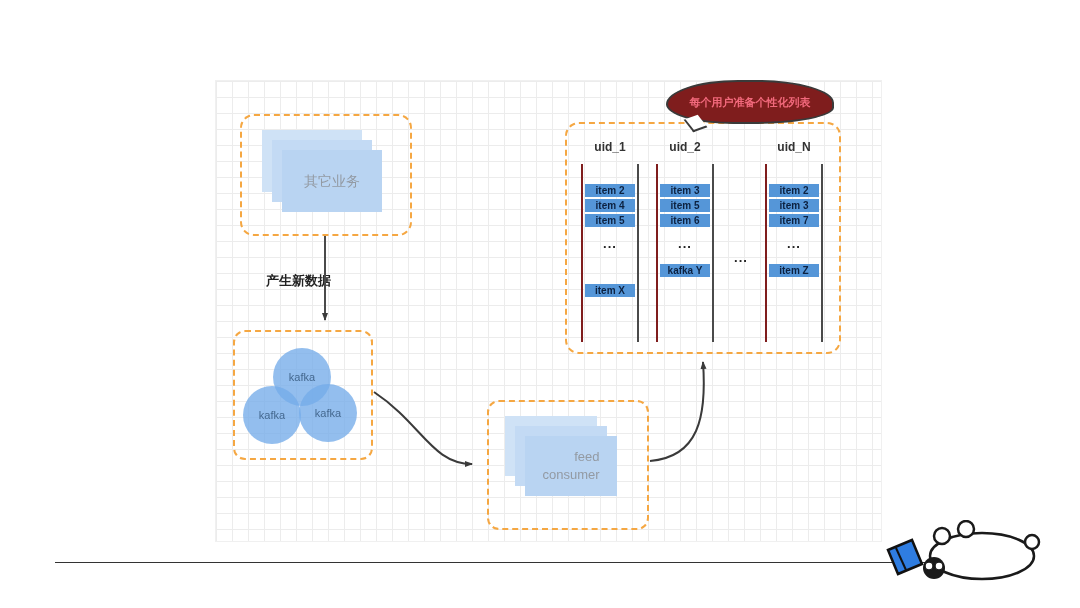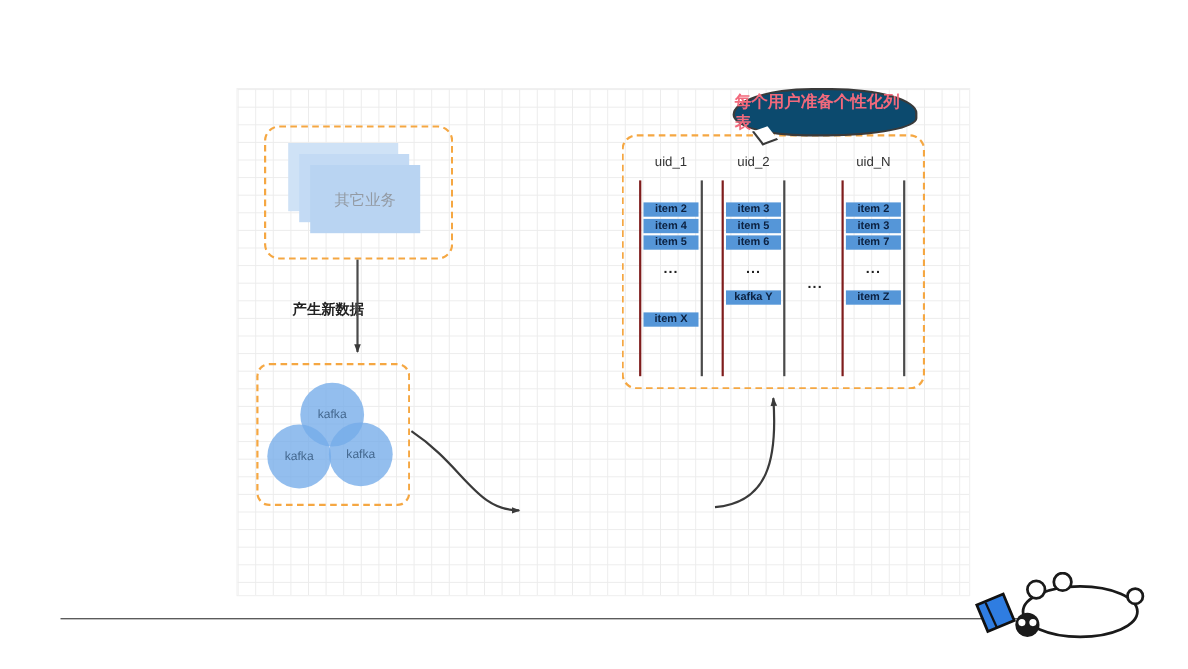--- a/index.html
+++ b/index.html
@@ -36,40 +36,40 @@
   .kcircle{
     position:absolute;width:58px;height:58px;border-radius:50%;
     background:rgba(116,172,233,0.78);
     display:flex;align-items:center;justify-content:center;
     font-size:11px;color:#44688f;
   }
   .edge-label{
     position:absolute;left:266px;top:272px;font-size:13px;font-weight:bold;color:#222;
   }
   .q-wrap{position:absolute;top:16px;width:58px;}
-  .q-head{height:24px;text-align:center;font-size:12px;color:#333;font-weight:400;}
+  .q-head{height:24px;text-align:center;font-size:12px;color:#333;font-weight:700;}
   .q-lines{position:relative;height:178px;border-left:2px solid #7f1d1d;border-right:2px solid #4a4a4a;}
   .q-item{
     position:absolute;left:2px;right:2px;height:13px;background:#5596d8;
     color:#0c2140;font-size:10px;line-height:13px;text-align:center;font-weight:700;
   }
   .q-ellipsis{
     position:absolute;left:0;right:0;text-align:center;font-weight:bold;color:#222;
     font-size:13px;letter-spacing:1px;
   }
   .between-ellipsis{
     position:absolute;left:152px;top:126px;width:44px;text-align:center;
     font-weight:bold;color:#222;font-size:13px;letter-spacing:1px;
   }
   .callout{
-    position:absolute;left:666px;top:80px;width:164px;height:40px;background:#0c4a6e;
+    position:absolute;left:666px;top:80px;width:164px;height:40px;background:#7f1d1d;
     border:2px solid #3a3a3a;
     border-radius:48% 52% 55% 45% / 62% 58% 42% 50%;
     display:flex;align-items:center;justify-content:center;
-    color:#f2697c;font-size:15px;font-weight:600;z-index:5;
+    color:#f2697c;font-size:11px;font-weight:600;z-index:5;
   }
   .callout-tail{
     position:absolute;left:20px;bottom:-9px;width:13px;height:13px;background:#fff;
     border-left:2px solid #3a3a3a;border-bottom:2px solid #3a3a3a;
     transform:rotate(-20deg) skewX(18deg);
   }
   .arrows{position:absolute;left:0;top:0;width:1080px;height:608px;pointer-events:none;z-index:4;}
   .bottom-rule{position:absolute;left:55px;right:55px;top:562px;height:1px;background:#333;}
   .logo{position:absolute;right:30px;bottom:14px;width:168px;height:74px;z-index:6;}
   .logo svg{position:absolute;left:0;top:0;}
@@ -102,20 +102,30 @@
       <span>kafka</span>
     </div>
     <div class="kcircle" style="left:8px;top:54px;">
       <span>kafka</span>
     </div>
     <div class="kcircle" style="left:64px;top:52px;">
       <span>kafka</span>
     </div>
   </div>
 
+  <div class="dashed-box" id="box-feed">
+    <div class="card" style="left:16px;top:14px;background:#cfe2f6;"></div>
+    <div class="card" style="left:26px;top:24px;background:#c3daf4;"></div>
+    <div class="card front" style="left:36px;top:34px;font-size:13px;">
+      <span class="card-label">
+        <span style="display:block;">feed</span>
+        <span style="display:block;">consumer</span>
+      </span>
+    </div>
+  </div>
 
   <div class="dashed-box" id="box-lists">
 
     <div class="q-wrap" style="left:14px;">
       <div class="q-head">uid_1</div>
       <div class="q-lines">
         <div class="q-item" style="top:20px;">item 2</div>
         <div class="q-item" style="top:35px;">item 4</div>
         <div class="q-item" style="top:50px;">item 5</div>
         <div class="q-ellipsis" style="top:72px;">...</div>

